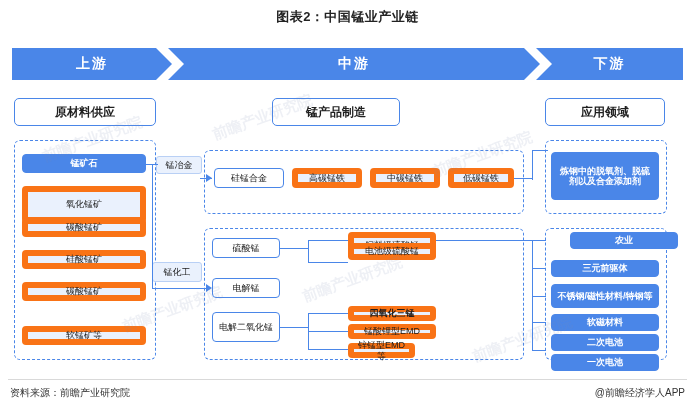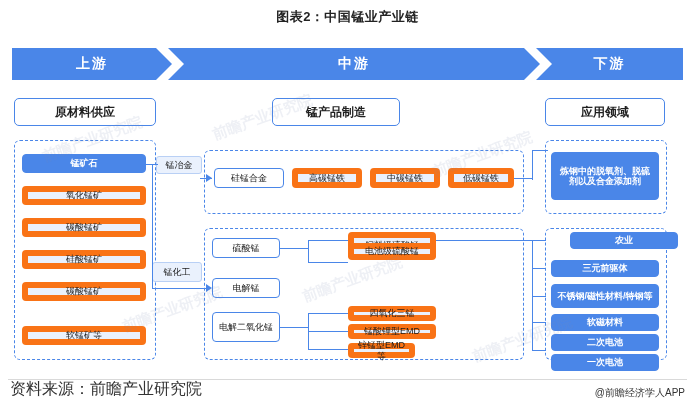--- a/index.html
+++ b/index.html
@@ -43,21 +43,21 @@
   .lbl{position:absolute;font-size:9px;background:#eaf1fd;border:1px solid #b9d0f5;border-radius:3px;
        display:flex;align-items:center;justify-content:center;color:#1a1a1a;}
 
   
   .ln{position:absolute;background:#4a86e8;}
   .ln.h{height:1px;}
   .ln.v{width:1px;}
   .arw{position:absolute;width:0;height:0;border-top:4px solid transparent;border-bottom:4px solid transparent;border-left:6px solid #4a86e8;}
 
   
-  .src{position:absolute;left:10px;bottom:10px;font-size:16px;color:#333;}
+  .src{position:absolute;left:10px;bottom:10px;font-size:10px;color:#333;}
   .brand{position:absolute;right:10px;bottom:10px;font-size:10px;color:#333;}
   .rule{position:absolute;left:8px;right:8px;bottom:30px;height:1px;background:#d9d9d9;}
 
   
   .wm{position:absolute;color:rgba(120,140,175,.13);font-size:15px;font-weight:bold;
       transform:rotate(-20deg);white-space:nowrap;pointer-events:none;}
 </style>
 </head>
 <body>
 
@@ -73,21 +73,21 @@
 <div class="sec-head" style="left:272px;top:98px;width:126px;">锰产品制造</div>
 <div class="sec-head" style="left:545px;top:98px;width:118px;">应用领域</div>
 
 <div class="dash" style="left:14px;top:140px;width:140px;width:140px;height:218px;"></div>
 <div class="dash" style="left:204px;top:150px;width:318px;height:62px;"></div>
 <div class="dash" style="left:204px;top:228px;width:318px;height:130px;"></div>
 <div class="dash" style="left:545px;top:140px;width:120px;height:72px;"></div>
 <div class="dash" style="left:545px;top:228px;width:120px;height:130px;"></div>
 
 <div class="box blue" style="left:22px;top:154px;width:124px;height:19px;">锰矿石</div>
-<div class="box light" style="left:22px;top:186px;width:124px;height:19px;">氧化锰矿</div>
+<div class="box light" style="left:22px;top:186px;width:124px;height:37px;">氧化锰矿</div>
 <div class="box light" style="left:22px;top:218px;width:124px;height:19px;">碳酸锰矿</div>
 <div class="box light" style="left:22px;top:250px;width:124px;height:19px;">硅酸锰矿</div>
 <div class="box light" style="left:22px;top:282px;width:124px;height:19px;">碳酸锰矿</div>
 <div class="box light" style="left:22px;top:326px;width:124px;height:19px;">软锰矿等</div>
 
 <div class="lbl" style="left:156px;top:156px;width:44px;height:16px;">锰冶金</div>
 <div class="lbl" style="left:152px;top:262px;width:48px;height:18px;">锰化工</div>
 
 <div class="ln h" style="left:146px;top:164px;width:12px;"></div>
 <div class="ln h" style="left:200px;top:178px;width:12px;"></div>
@@ -102,21 +102,21 @@
 <div class="box light" style="left:370px;top:168px;width:70px;height:20px;">中碳锰铁</div>
 <div class="box light" style="left:448px;top:168px;width:66px;height:20px;">低碳锰铁</div>
 
 <div class="box outline" style="left:212px;top:238px;width:68px;height:20px;">硫酸锰</div>
 <div class="box outline" style="left:212px;top:278px;width:68px;height:20px;">电解锰</div>
 <div class="box outline" style="left:212px;top:312px;width:68px;height:30px;">电解二氧化锰</div>
 
 <div class="box light" style="left:348px;top:232px;width:88px;height:27px;">饲料级硫酸锰</div>
 <div class="box light" style="left:348px;top:243px;width:88px;height:17px;">电池级硫酸锰</div>
 
-<div class="box light" style="left:348px;top:306px;width:88px;height:15px;">四氧化三锰</div>
+<div class="box light" style="left:348px;top:306px;width:88px;height:15px;font-weight:bold;">四氧化三锰</div>
 <div class="box light" style="left:348px;top:324px;width:88px;height:15px;">锰酸锂型EMD</div>
 <div class="box light" style="left:348px;top:343px;width:67px;height:15px;">锌锰型EMD等</div>
 
 <div class="ln h" style="left:280px;top:248px;width:28px;"></div>
 <div class="ln v" style="left:308px;top:240px;height:23px;"></div>
 <div class="ln h" style="left:308px;top:240px;width:40px;"></div>
 <div class="ln h" style="left:308px;top:262px;width:40px;"></div>
 
 <div class="ln h" style="left:280px;top:327px;width:28px;"></div>
 <div class="ln v" style="left:308px;top:313px;height:36px;"></div>

